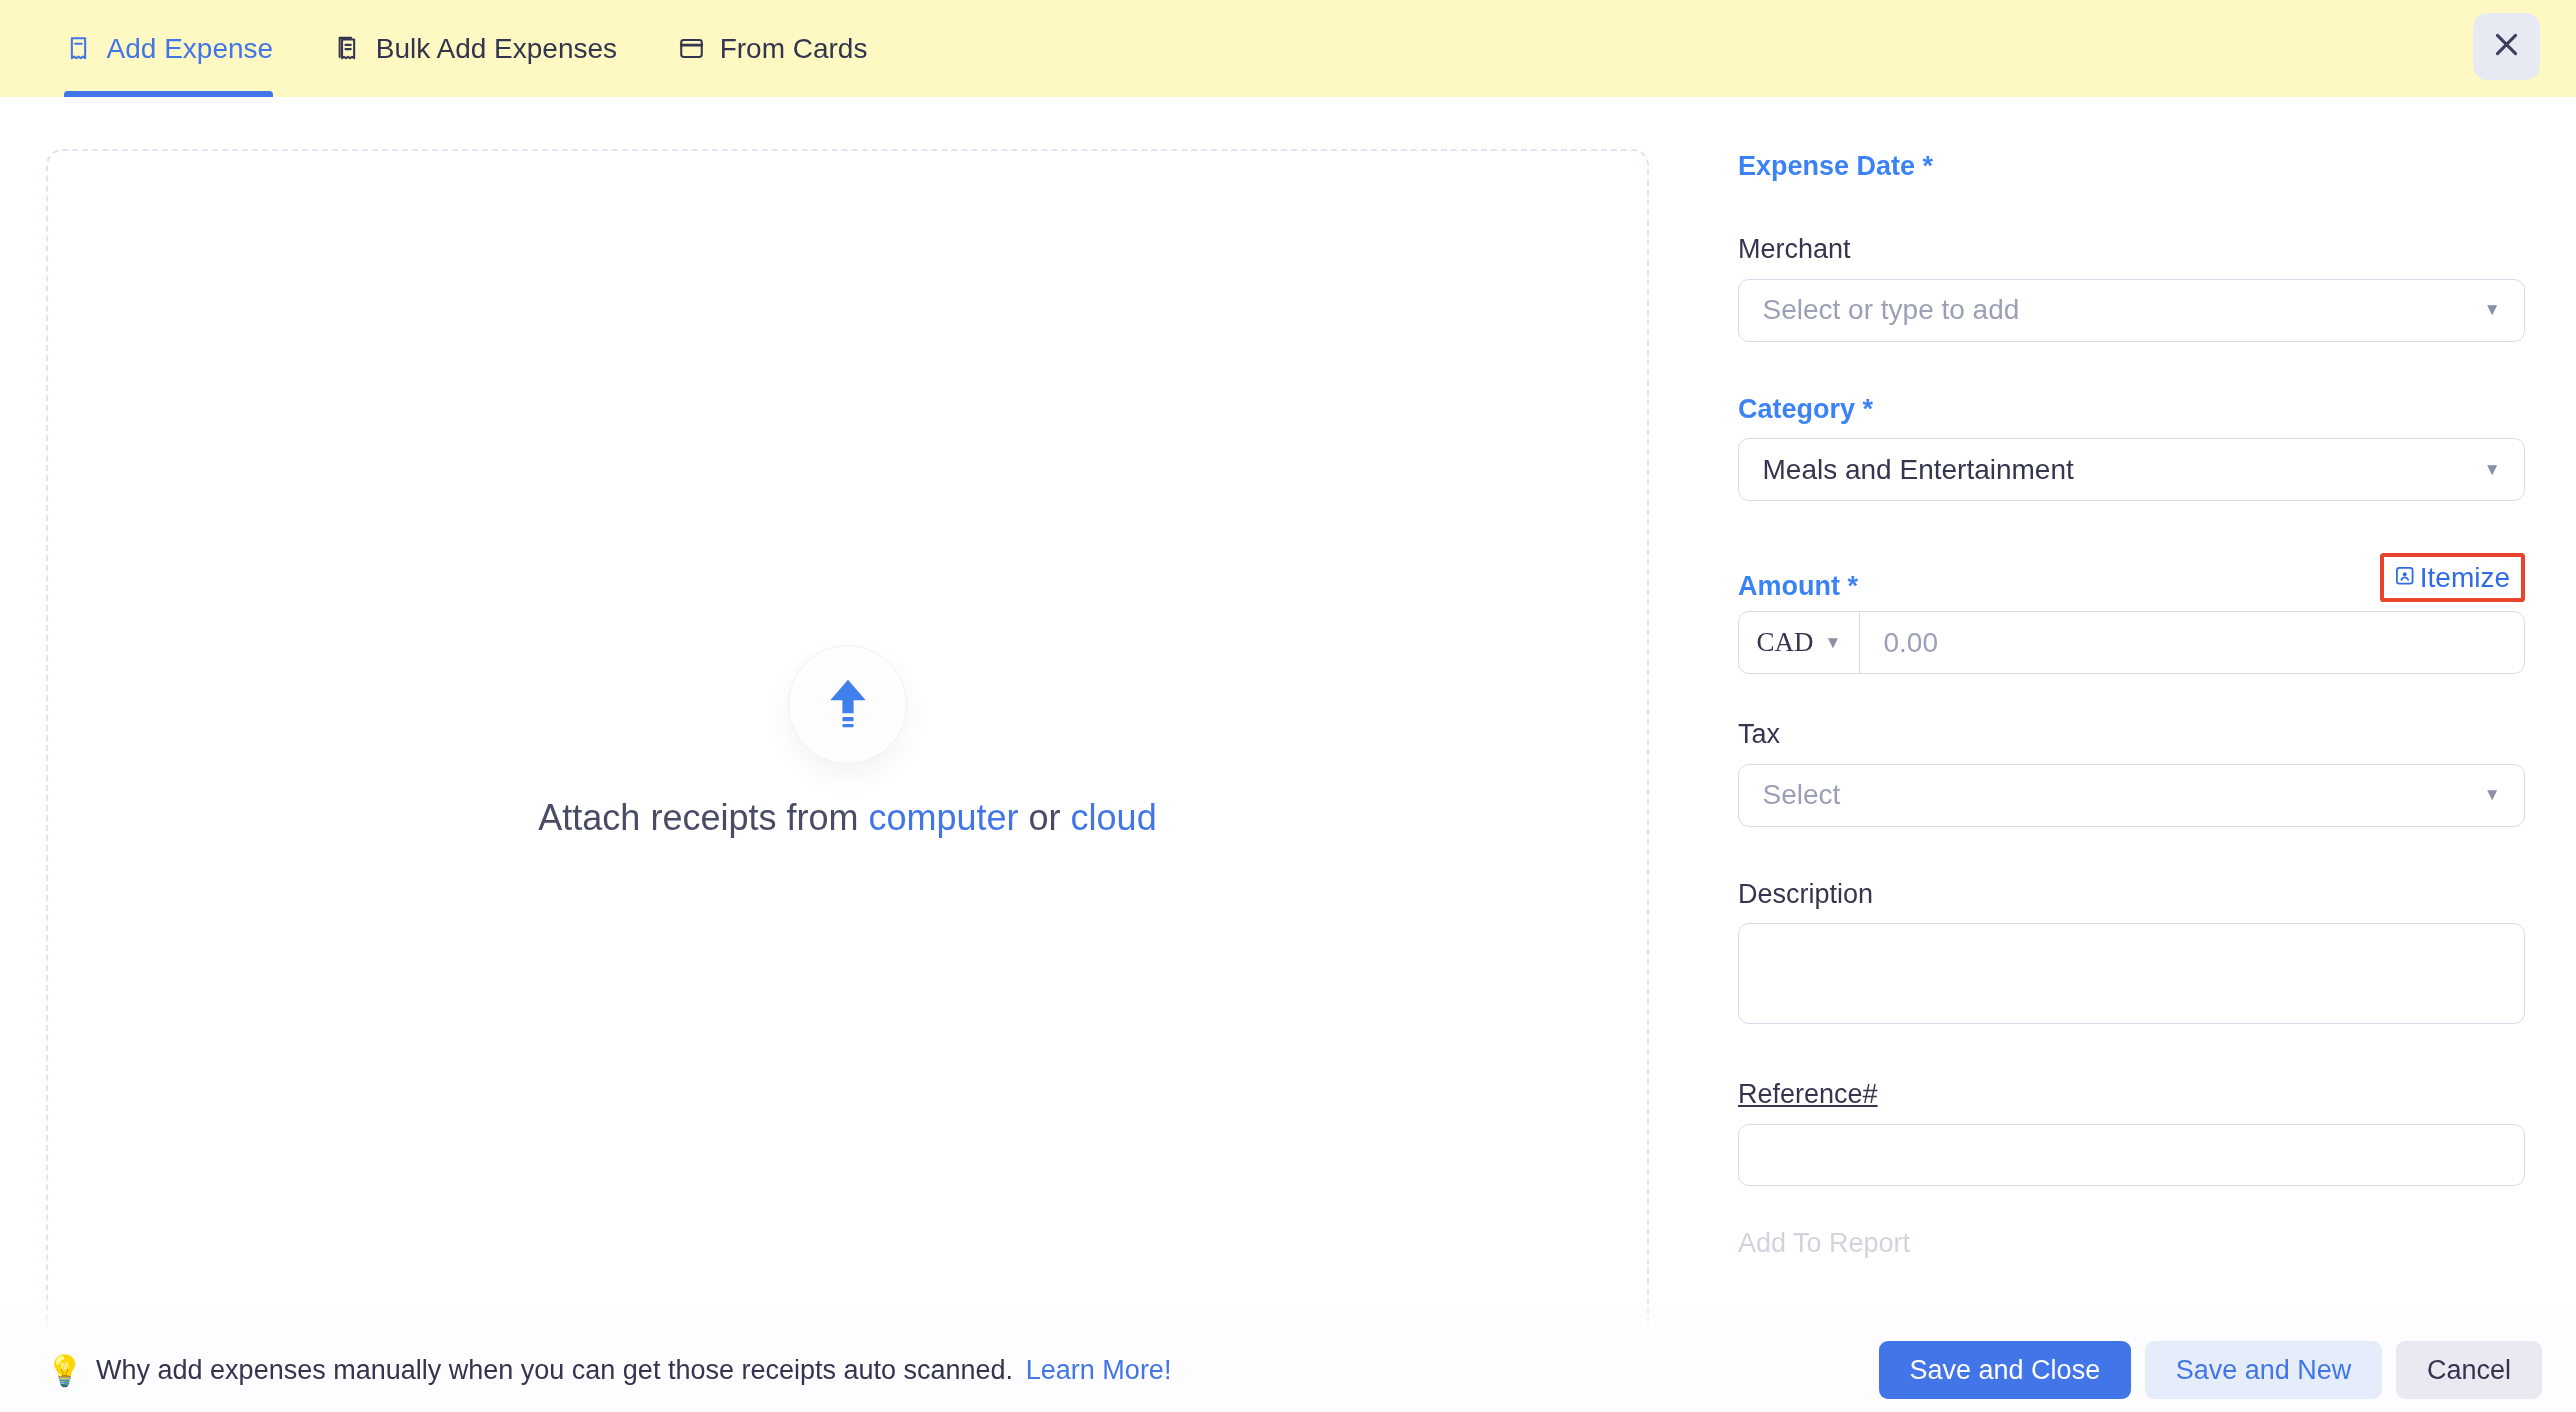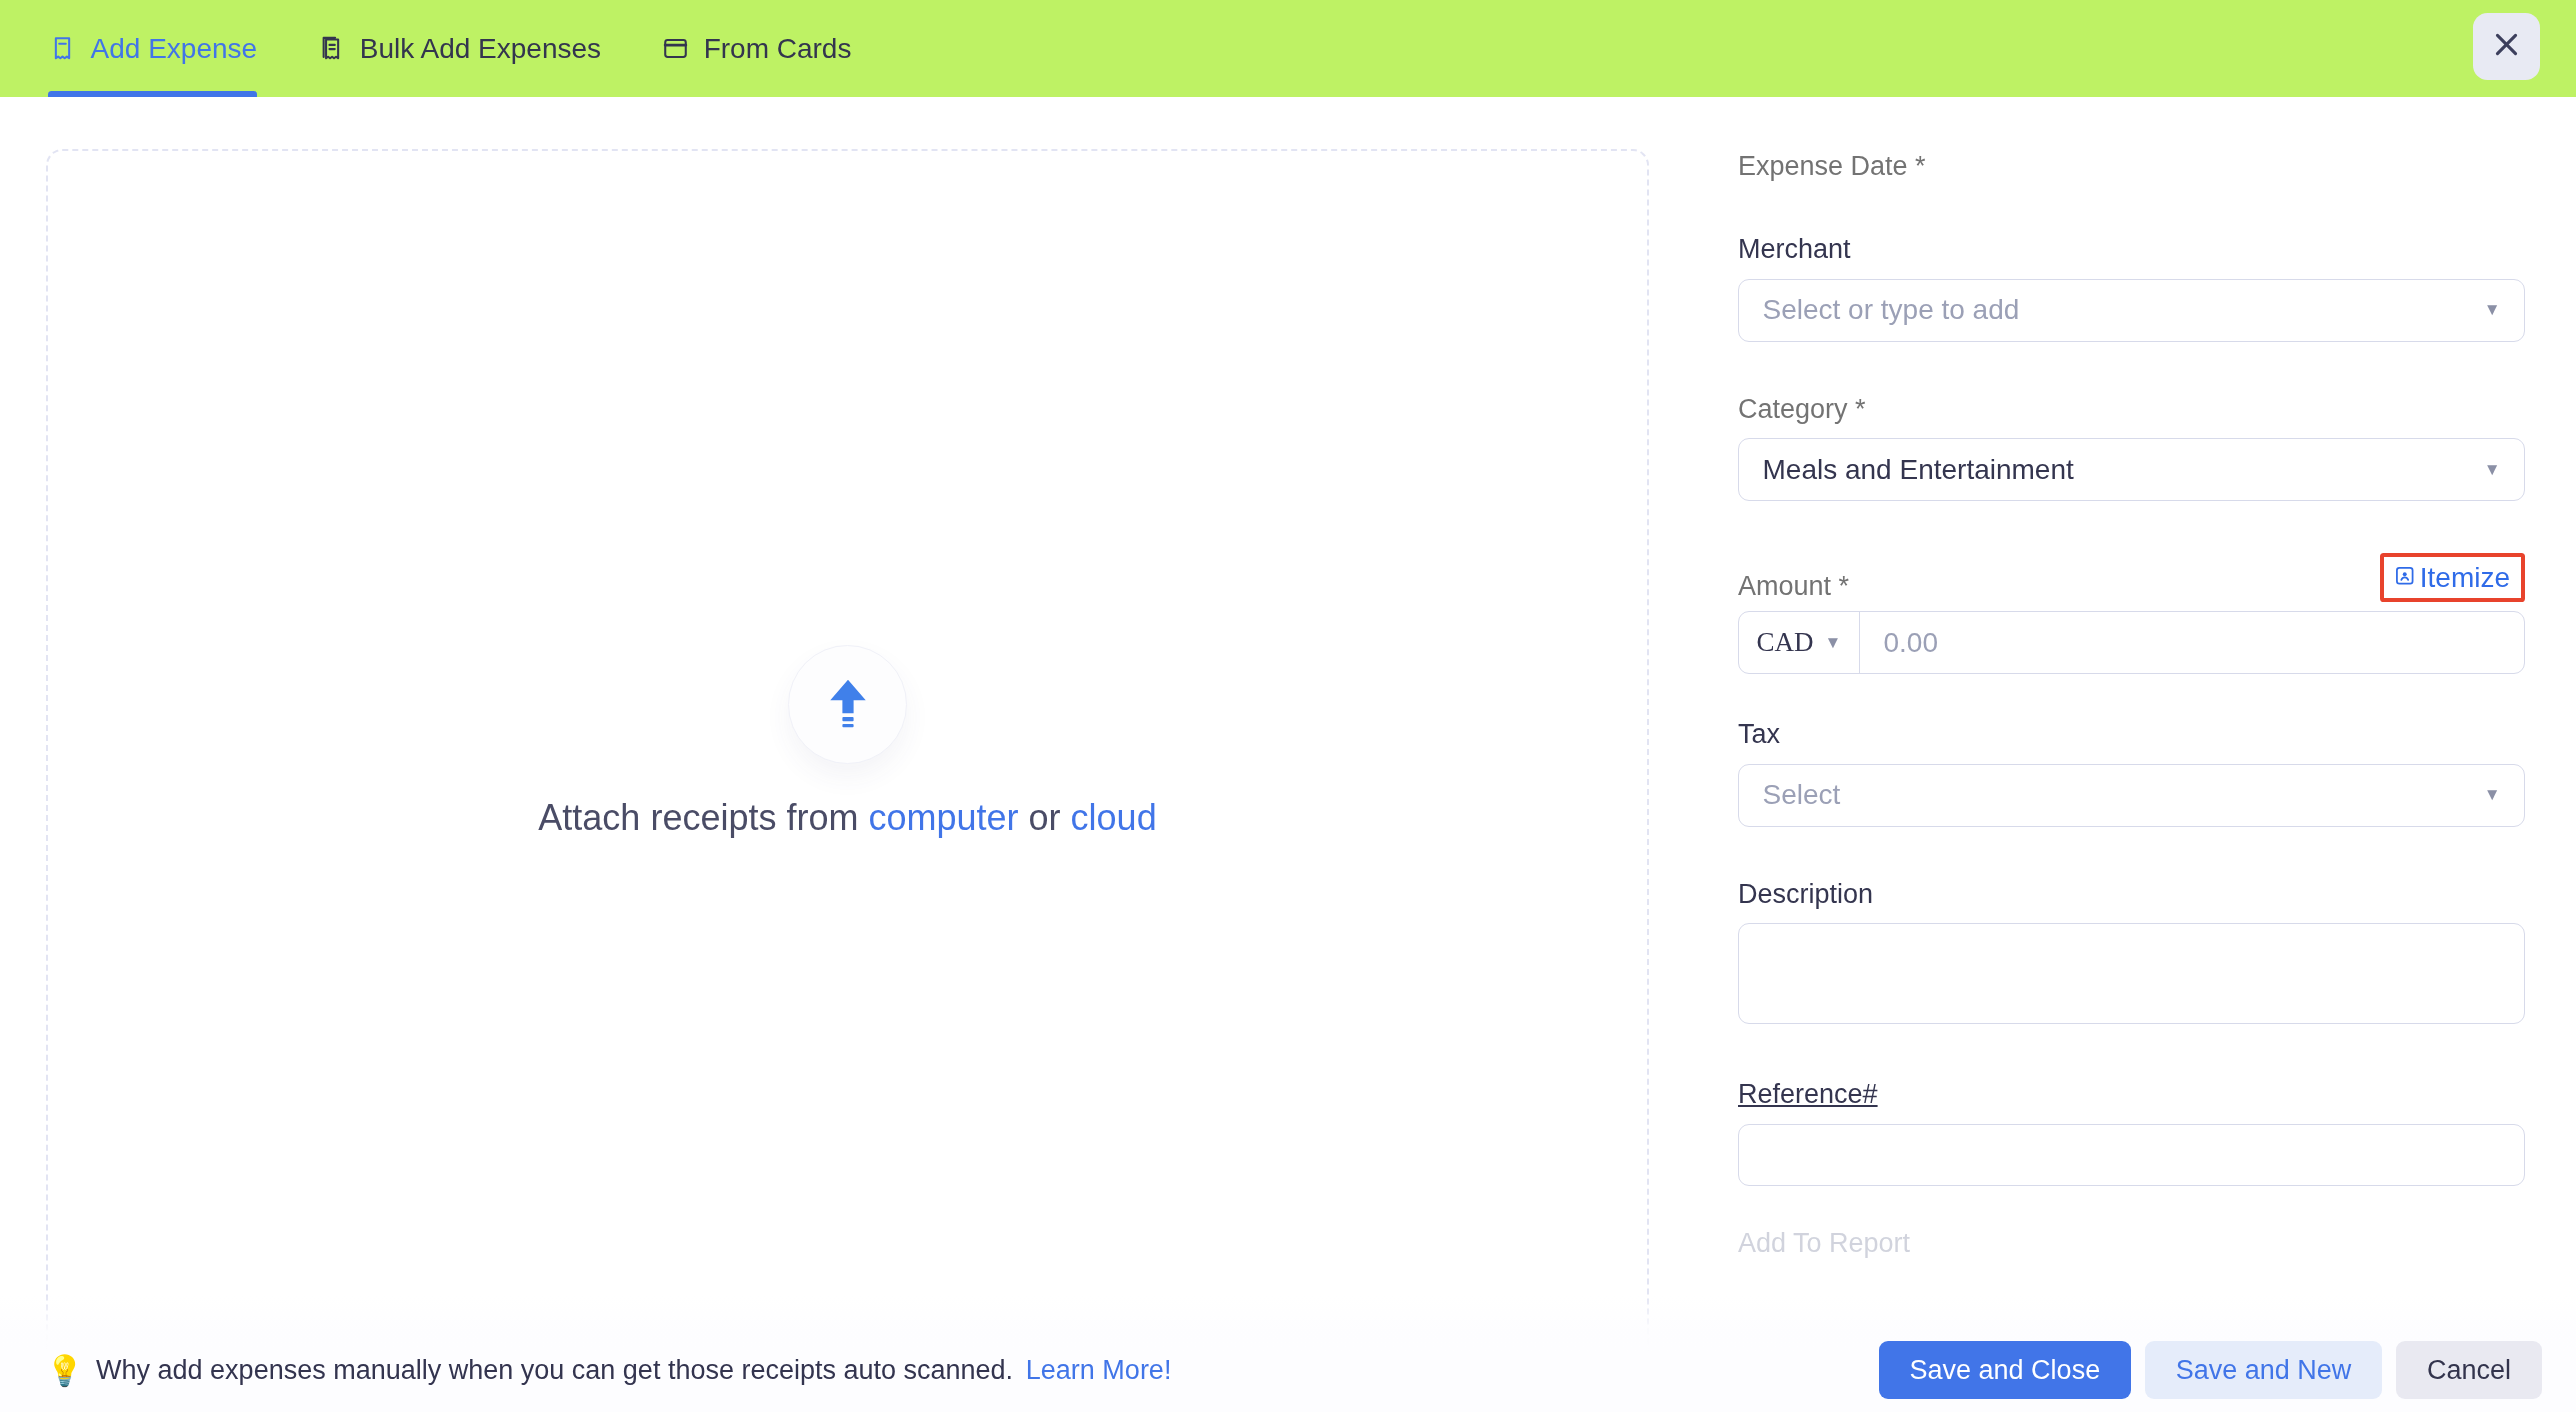--- a/index.html
+++ b/index.html
@@ -2,21 +2,21 @@
 <html style="font-size:14.5px"><head>
 <meta charset="utf-8">
 <style>
   * { margin:0; padding:0; box-sizing:border-box; }
   html,body { background:#ffffff; }
   body { font-family:"Liberation Sans", sans-serif; color:#34354f; }
   .stage { position:relative; width:2576px; height:1413px; background:#ffffff; overflow:hidden; }
 
   
   .tabbar { position:absolute; top:0; left:0; right:0; height:97px;
-            background:#bef264; display:flex; align-items:flex-end; padding-left:48px; gap:60px; }
+            background:#fef9c3; display:flex; align-items:flex-end; padding-left:64px; gap:60px; }
   .tab { position:relative; height:97px; display:flex; align-items:center; gap:13.6px;
          font-size:28px; font-weight:500; color:#33354e; cursor:pointer; }
   .tab svg { display:block; }
   .tab.active { color:#4175e8; }
   .tab.active::after { content:""; position:absolute; left:0; right:0; bottom:0; height:6.3px;
          background:#4175e8; border-radius:3.6px 3.6px 0 0; }
   .close-btn { position:absolute; top:12.7px; right:36px; width:67px; height:67px; border-radius:14.5px;
          background:#e8eaf3; display:flex; align-items:center; justify-content:center; cursor:pointer; }
 
   
@@ -28,21 +28,21 @@
         display:flex; flex-direction:column; align-items:center; padding-top:494px; cursor:pointer; }
   .upload-circle { width:119px; height:119px; border-radius:50%; background:#fdfdfe;
         border:1.8px solid #f0f1f8; box-shadow:0 12.7px 27px rgba(60,70,120,.06);
         display:flex; align-items:center; justify-content:center; }
   .attach-line { margin-top:33px; font-size:36px; color:#4a4c66; }
   .attach-line .lnk { color:#4175e8; cursor:pointer; }
 
   
   .panel { position:absolute; left:1738px; top:54px; width:787px; }
   .field-label { font-size:27px; color:#34354f; margin-bottom:13.6px; }
-  .field-label.required { color:#737373; }
+  .field-label.required { color:#3b82f6;font-weight:bold; }
   .ctl { border:1.8px solid #d7daea; border-radius:11px; background:#fff; height:63px;
          display:flex; align-items:center; font-size:28px; color:#34354f; }
   .ctl .ph { color:#9ba0b6; }
   .caret { color:#8b90a6; font-size:17px; margin-left:auto; }
   .grp { margin-bottom:52px; }
 
   .date-row { display:flex; align-items:center; }
   .date-ctl { width:413px; padding:0 22px; }
   .date-ctl input { border:none; outline:none; font-size:28px; color:#34354f; width:298px;
          font-family:"Liberation Sans", sans-serif; background:transparent; }

